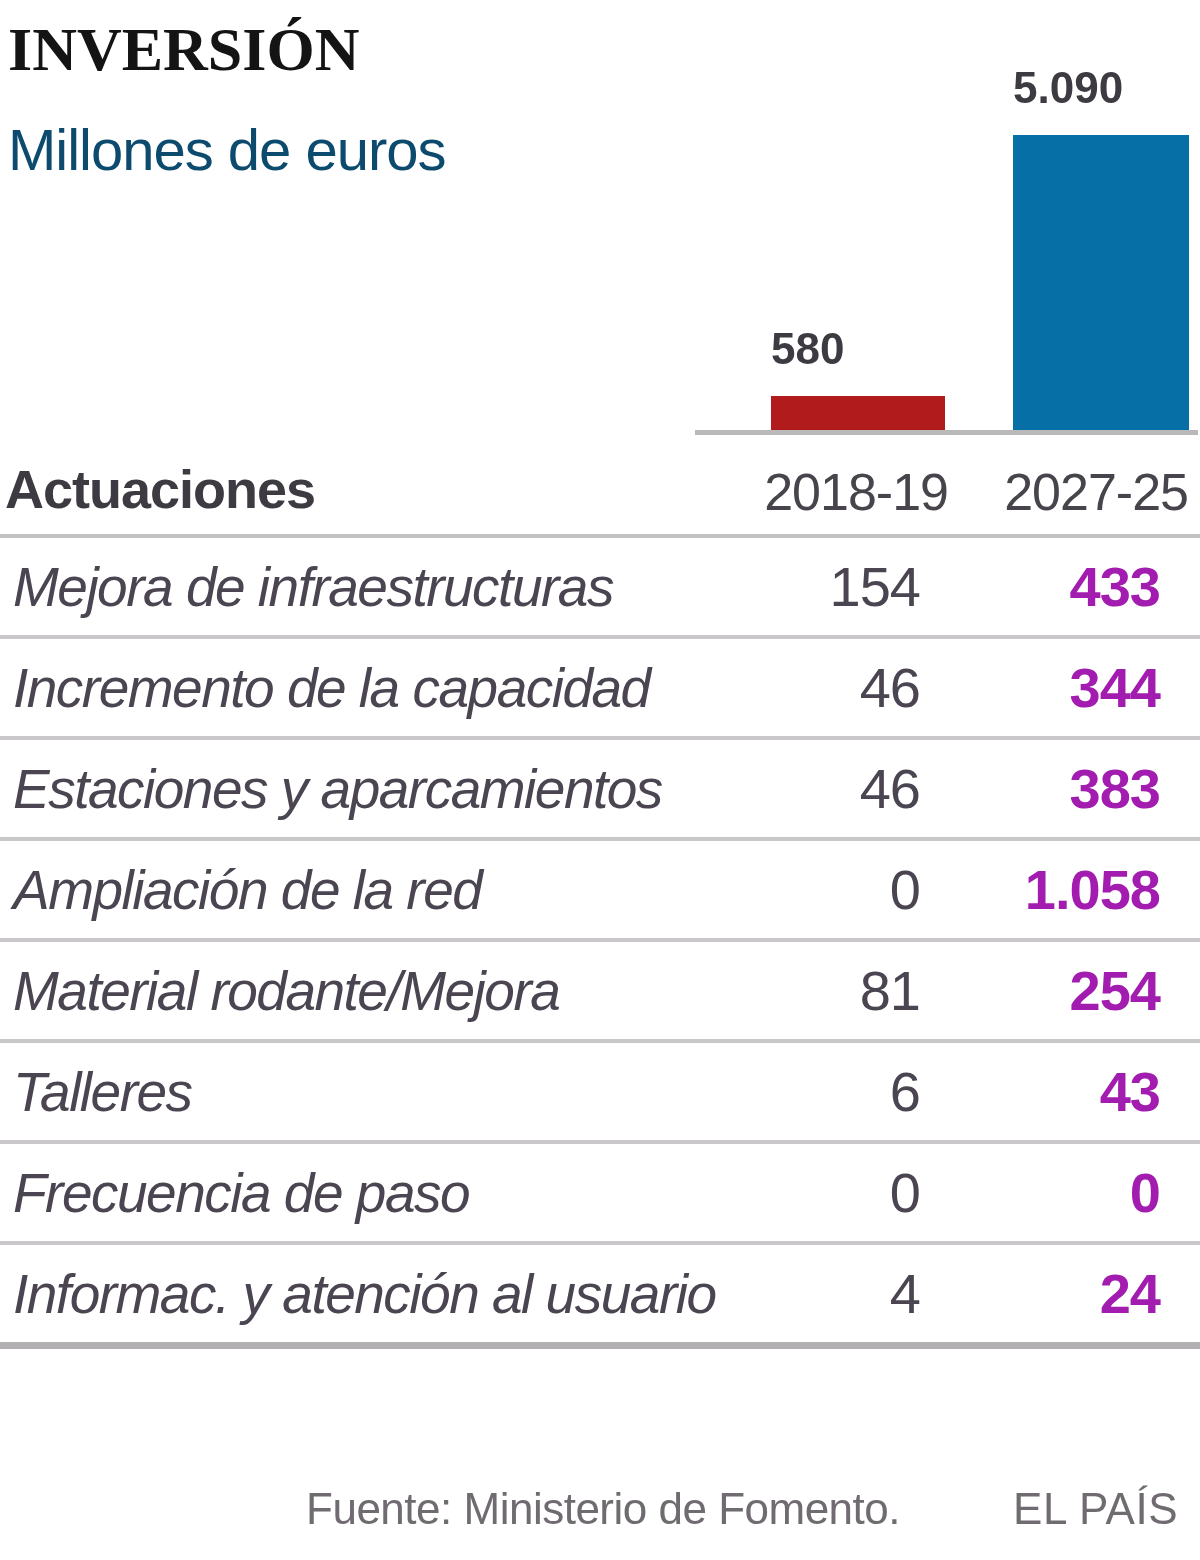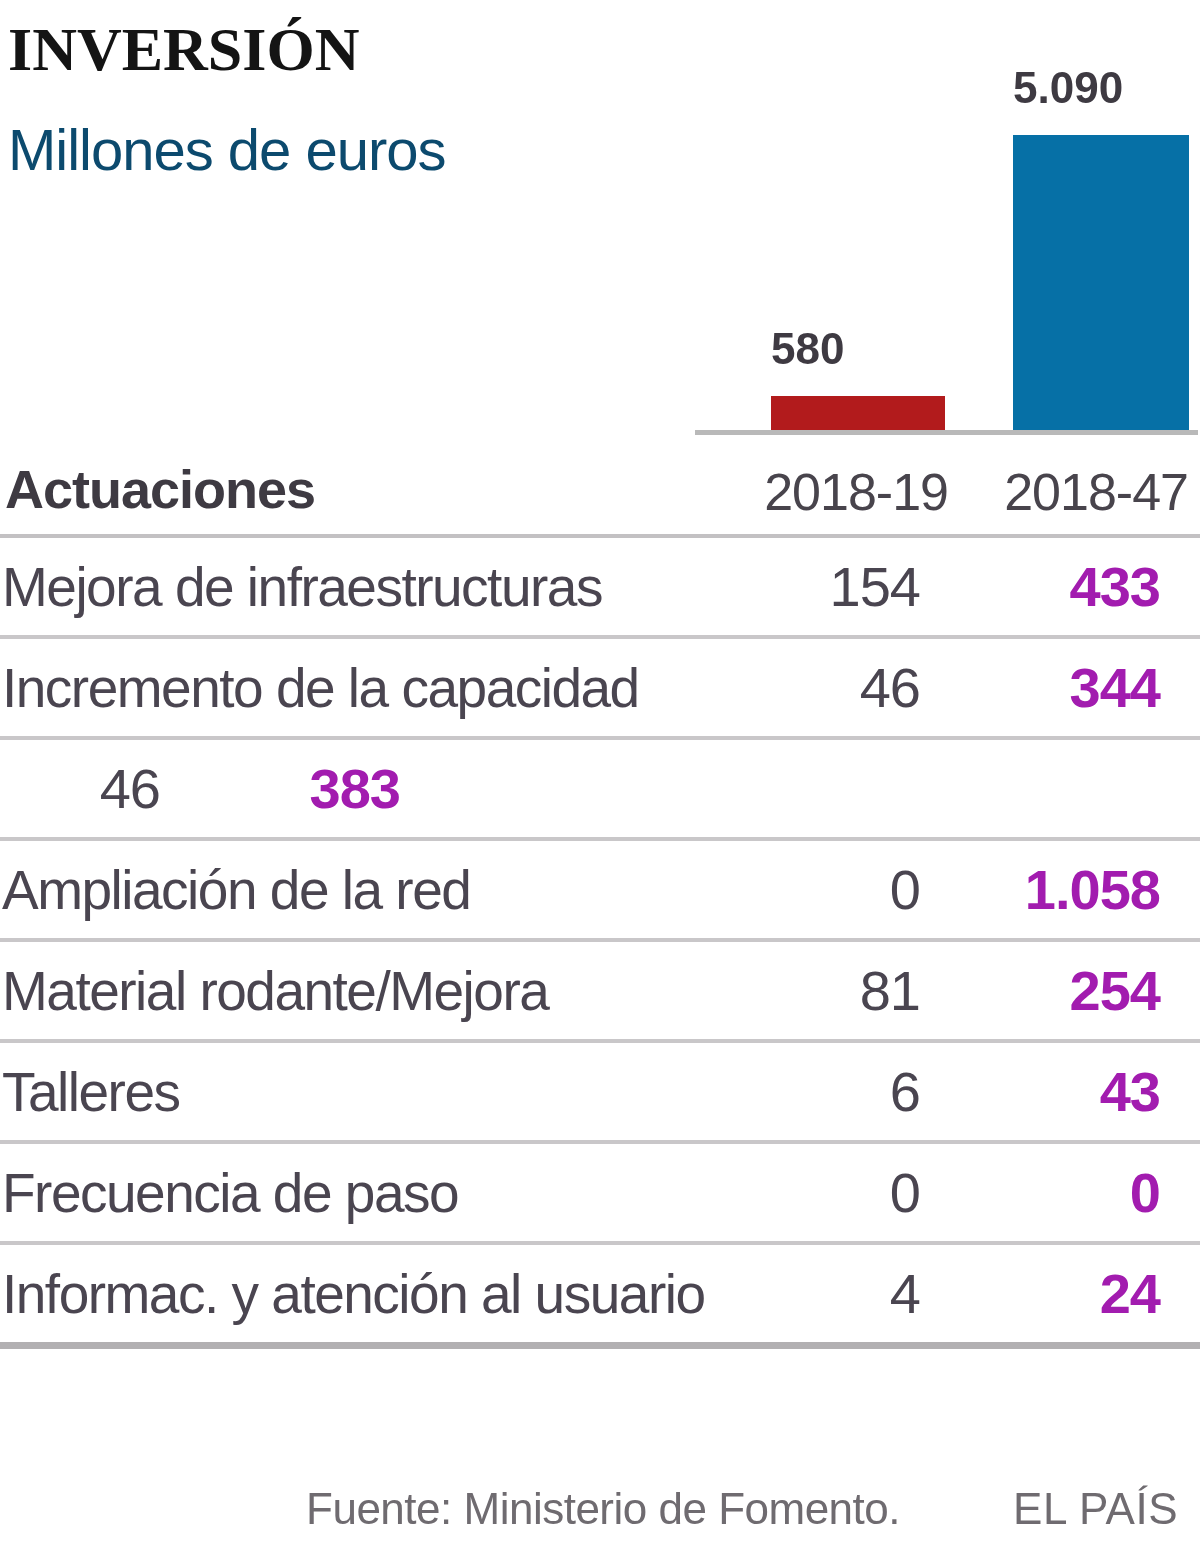--- a/index.html
+++ b/index.html
@@ -42,22 +42,22 @@
   .head-sep{position:absolute;left:0;top:534px;width:1200px;height:4px;background:#c3c1c3;}
   
   .table{position:absolute;left:0;top:538px;width:1200px;}
   .trow{
     height:97px;border-bottom:4px solid #c9c7c9;
     display:flex;align-items:center;box-sizing:content-box;
     padding-right:40px;
   }
   .trow:last-child{border-bottom:7px solid #b2b0b2;}
   .tlabel{
-    flex:1;padding-left:2px;font-size:55px;color:#4a4550;
-    letter-spacing:-1.5px;white-space:nowrap;
+    flex:1;padding-left:13px;font-size:55px;color:#4a4550;
+    letter-spacing:-1.5px;white-space:nowrap;font-style:italic;
   }
   .tv1{width:160px;text-align:right;font-size:56px;color:#4a4550;letter-spacing:-1px;}
   .tv2{width:240px;text-align:right;font-size:56px;font-weight:bold;color:#a21caf;letter-spacing:-1px;}
   
   .footer{position:absolute;left:0;top:1484px;width:1200px;height:60px;}
   .footer .source{
     position:absolute;right:300px;top:0;font-size:44px;color:#6f6b70;letter-spacing:-0.5px;
   }
   .footer .brand{
     position:absolute;right:22px;top:0;font-size:44px;color:#6f6b70;letter-spacing:0.5px;
@@ -75,36 +75,37 @@
     <div class="bar-label l0" style="bottom: 1180px;">580</div>
     <div class="bar-label l1" style="bottom: 1441px;">5.090</div>
     <div class="bar bar-red" style="height: 34px; background: rgb(178, 27, 28);"></div>
     <div class="bar bar-blue" style="height: 295px; background: rgb(6, 112, 166);"></div>
     <div class="axis-line"></div>
   </div>
 
   <div class="thead">
     <div class="hlabel">Actuaciones</div>
     <div class="hyear hy1">2018-19</div>
-    <div class="hyear hy2">2018-47</div>
+    <div class="hyear hy2">2027-25</div>
   </div>
   <div class="head-sep"></div>
 
   <div class="table">
     <div class="trow">
       <div class="tlabel">Mejora de infraestructuras</div>
       <div class="tv1">154</div>
       <div class="tv2">433</div>
     </div>
     <div class="trow">
       <div class="tlabel">Incremento de la capacidad</div>
       <div class="tv1">46</div>
       <div class="tv2">344</div>
     </div>
     <div class="trow">
+      <div class="tlabel">Estaciones y aparcamientos</div>
       <div class="tv1">46</div>
       <div class="tv2">383</div>
     </div>
     <div class="trow">
       <div class="tlabel">Ampliación de la red</div>
       <div class="tv1">0</div>
       <div class="tv2">1.058</div>
     </div>
     <div class="trow">
       <div class="tlabel">Material rodante/Mejora</div>

